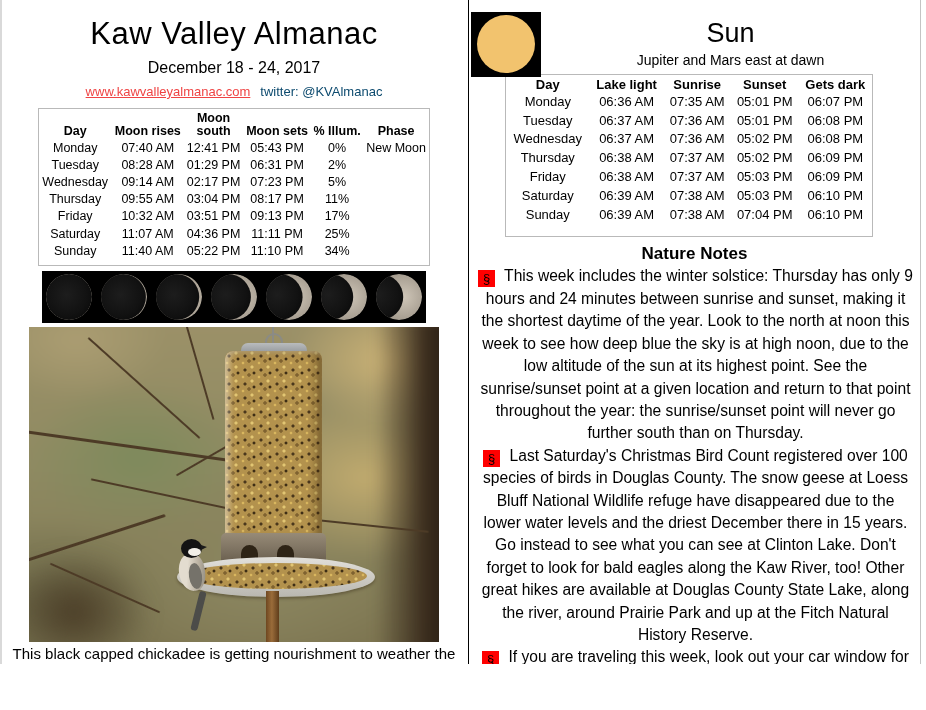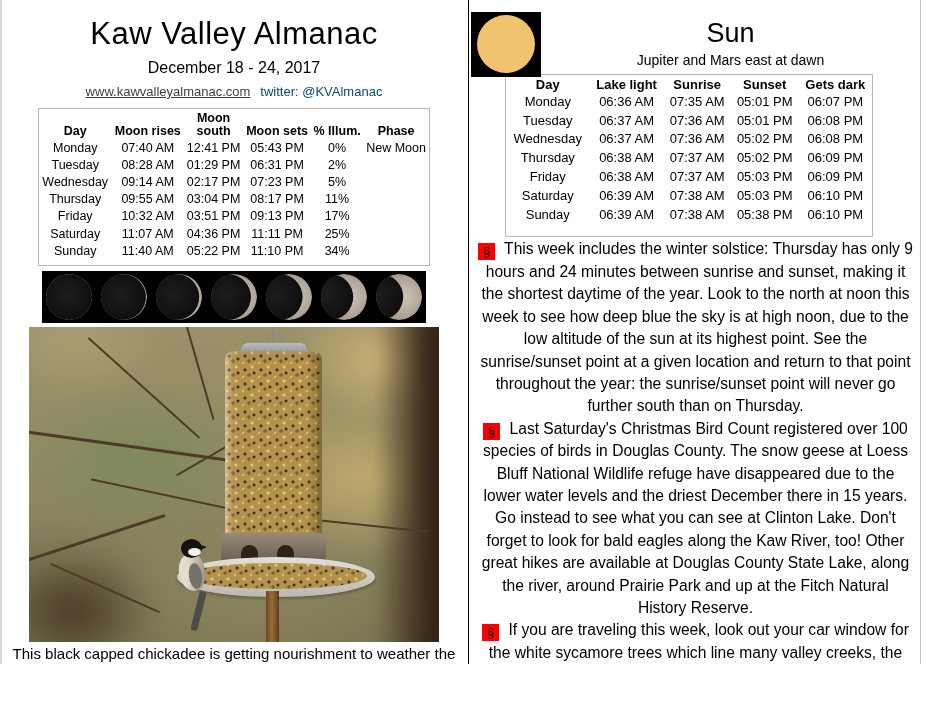--- a/index.html
+++ b/index.html
@@ -7,21 +7,21 @@
         font-family:"Liberation Sans",sans-serif;color:#000;}
   .edge-left{position:absolute;left:0;top:0;width:2px;height:710px;background:#d9d9d9;}
   .edge-right{position:absolute;left:920px;top:0;width:1px;height:710px;background:#c4c4c4;}
   .divider{position:absolute;left:468px;top:0;width:1px;height:710px;background:#000;}
 
   
   .col-left{position:absolute;left:3px;top:0;width:462px;height:710px;text-align:center;}
   .kv-title{font-size:31px;font-weight:500;margin-top:16px;letter-spacing:0.5px;}
   .kv-date{font-size:16px;margin-top:7px;}
   .kv-links{font-size:13px;margin-top:7px;}
-  .kv-links a{color:#404040;text-decoration:underline;}
+  .kv-links a{color:#ef4444;text-decoration:underline;}
   .kv-links .tw{margin-left:10px;color:#0c4a6e;}
 
   .moon-box{width:390px;margin:9px auto 0;border:1px solid #b9b9b9;padding:3px 0 6px;background:#fff;}
   table.data{width:100%;border-collapse:collapse;font-size:12.5px;}
   table.data th{font-weight:700;vertical-align:bottom;padding:0 0 1px;white-space:pre-line;line-height:13px;}
   table.data td{padding:1.6px 0;white-space:nowrap;}
   table.data th,table.data td{text-align:center;}
 
   .moon-strip{width:376px;height:52px;margin:5px auto 0;background:#000;
               display:flex;align-items:center;justify-content:space-between;padding:0 4px;}
@@ -321,26 +321,27 @@
               <td>Saturday</td>
               <td>06:39 AM</td>
               <td>07:38 AM</td>
               <td>05:03 PM</td>
               <td>06:10 PM</td>
             </tr>
             <tr>
               <td>Sunday</td>
               <td>06:39 AM</td>
               <td>07:38 AM</td>
-              <td>05:38 PM</td>
+              <td>07:04 PM</td>
               <td>06:10 PM</td>
             </tr>
           </tbody>
         </table>
     </div>
 
+    <div class="nn-head">Nature Notes</div>
     <div class="nn-body">
         <p><span class="marker" style="background: rgb(255, 0, 0);">§</span> This week includes the winter solstice: Thursday has only 9 hours and 24 minutes between sunrise and sunset, making it the shortest daytime of the year. Look to the north at noon this week to see how deep blue the sky is at high noon, due to the low altitude of the sun at its highest point. See the sunrise/sunset point at a given location and return to that point throughout the year: the sunrise/sunset point will never go further south than on Thursday.</p>
         <p><span class="marker" style="background: rgb(255, 0, 0);">§</span> Last Saturday's Christmas Bird Count registered over 100 species of birds in Douglas County. The snow geese at Loess Bluff National Wildlife refuge have disappeared due to the lower water levels and the driest December there in 15 years. Go instead to see what you can see at Clinton Lake. Don't forget to look for bald eagles along the Kaw River, too! Other great hikes are available at Douglas County State Lake, along the river, around Prairie Park and up at the Fitch Natural History Reserve.</p>
         <p><span class="marker" style="background: rgb(255, 0, 0);">§</span> If you are traveling this week, look out your car window for the white sycamore trees which line many valley creeks, the coppery prairie grasses on the ridges, and the oaks that hang onto their leaves all winter long. Count the number of hawks perched on fenceposts and telephone poles; look for turkey flocks in fields, take care to see the deer and say a prayer for each animal who didn't make it across the road.</p>
       </div>
   </div>
 </div>
 
 </body></html>

